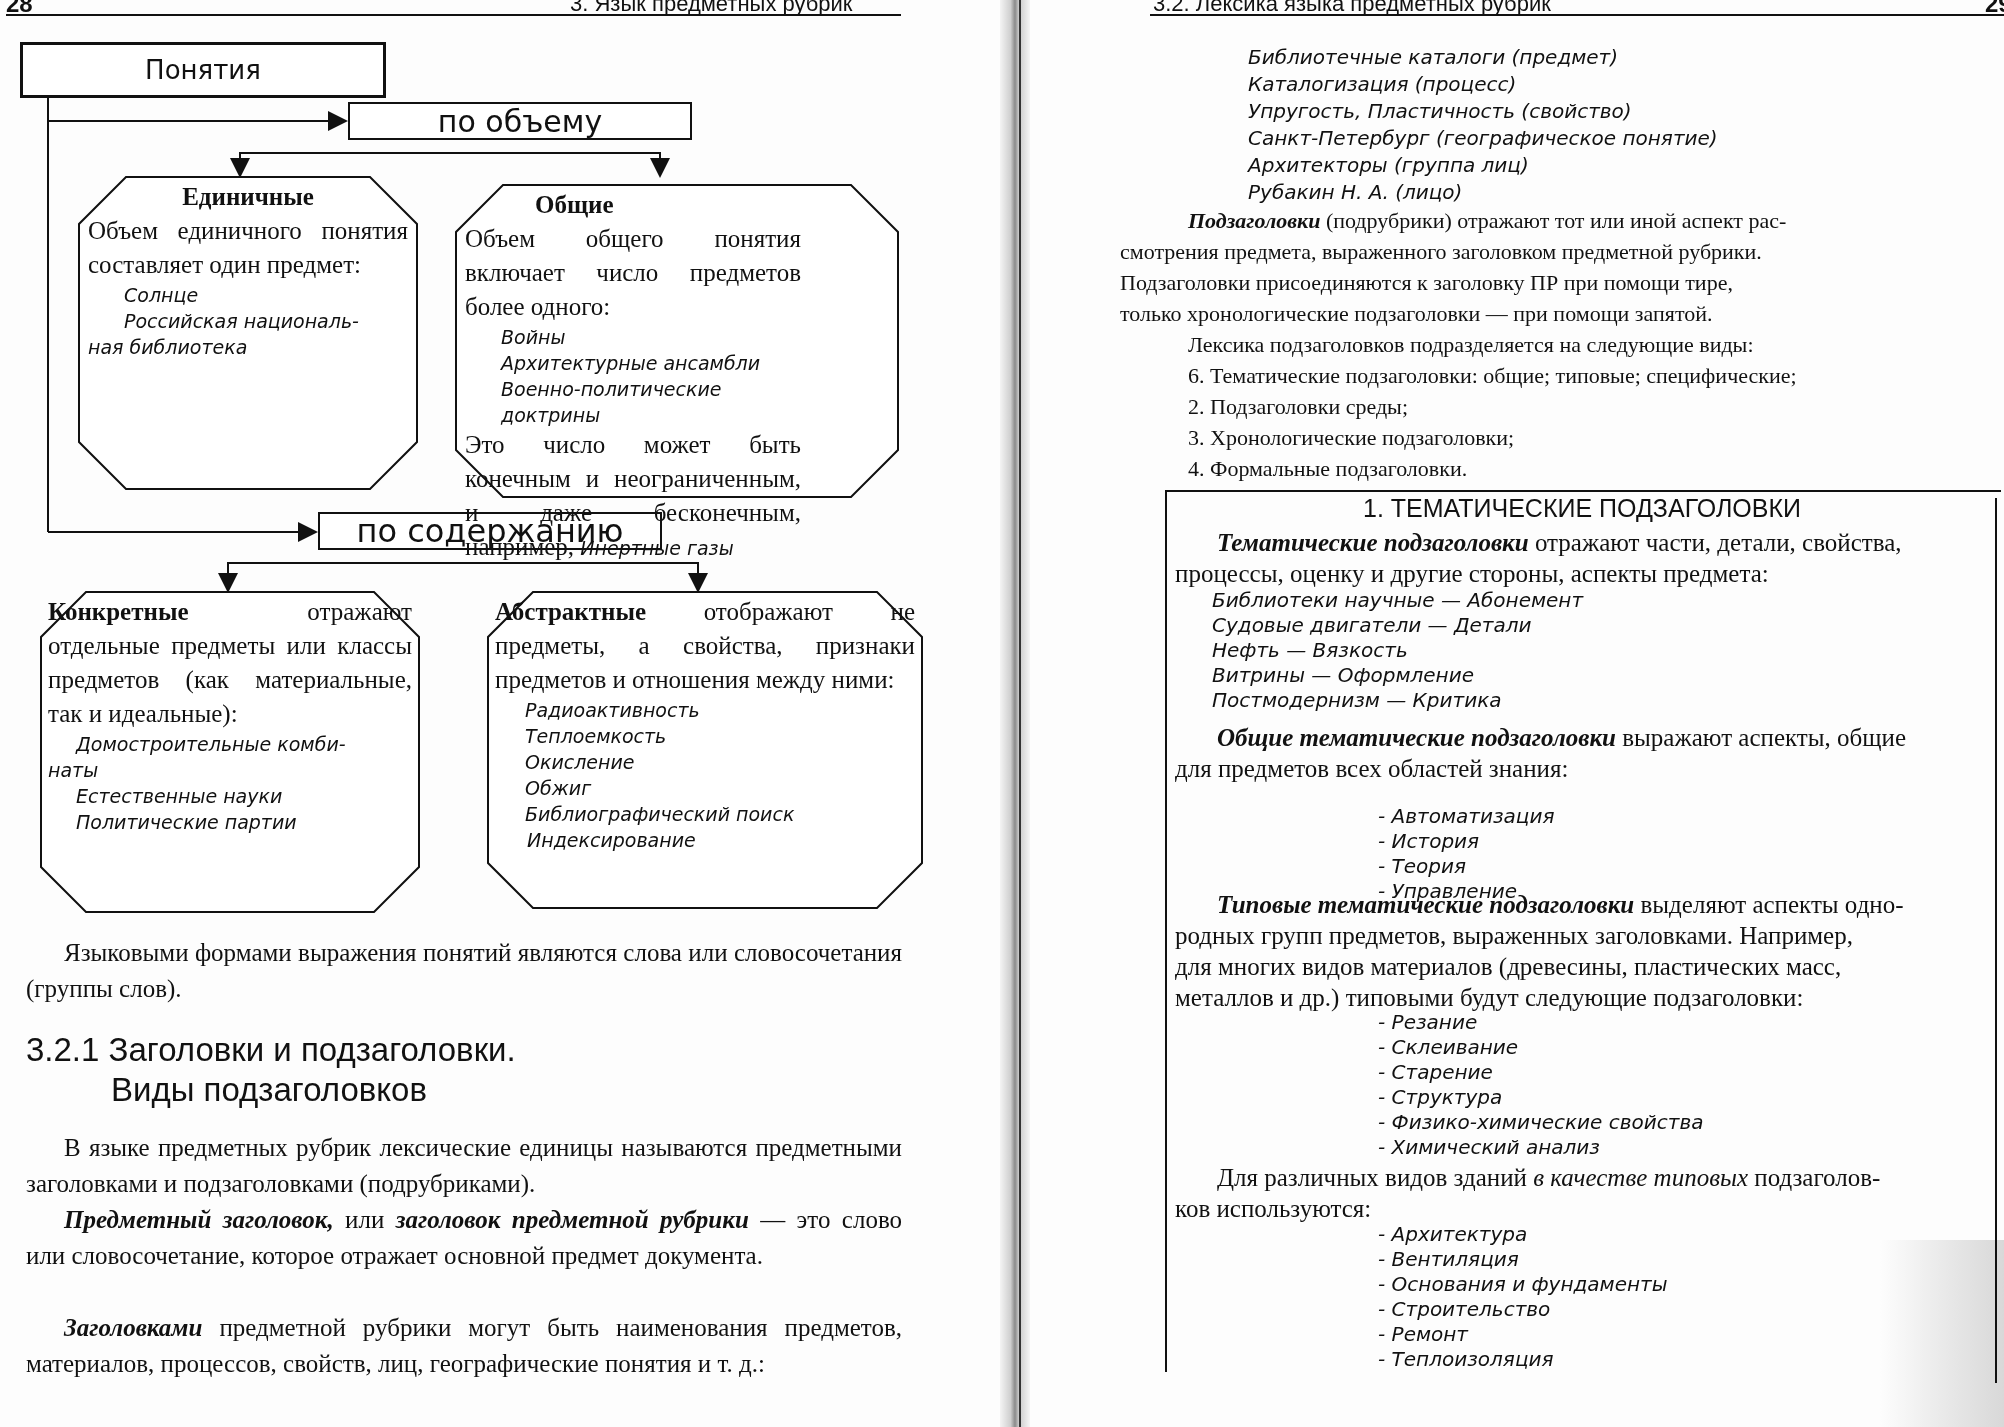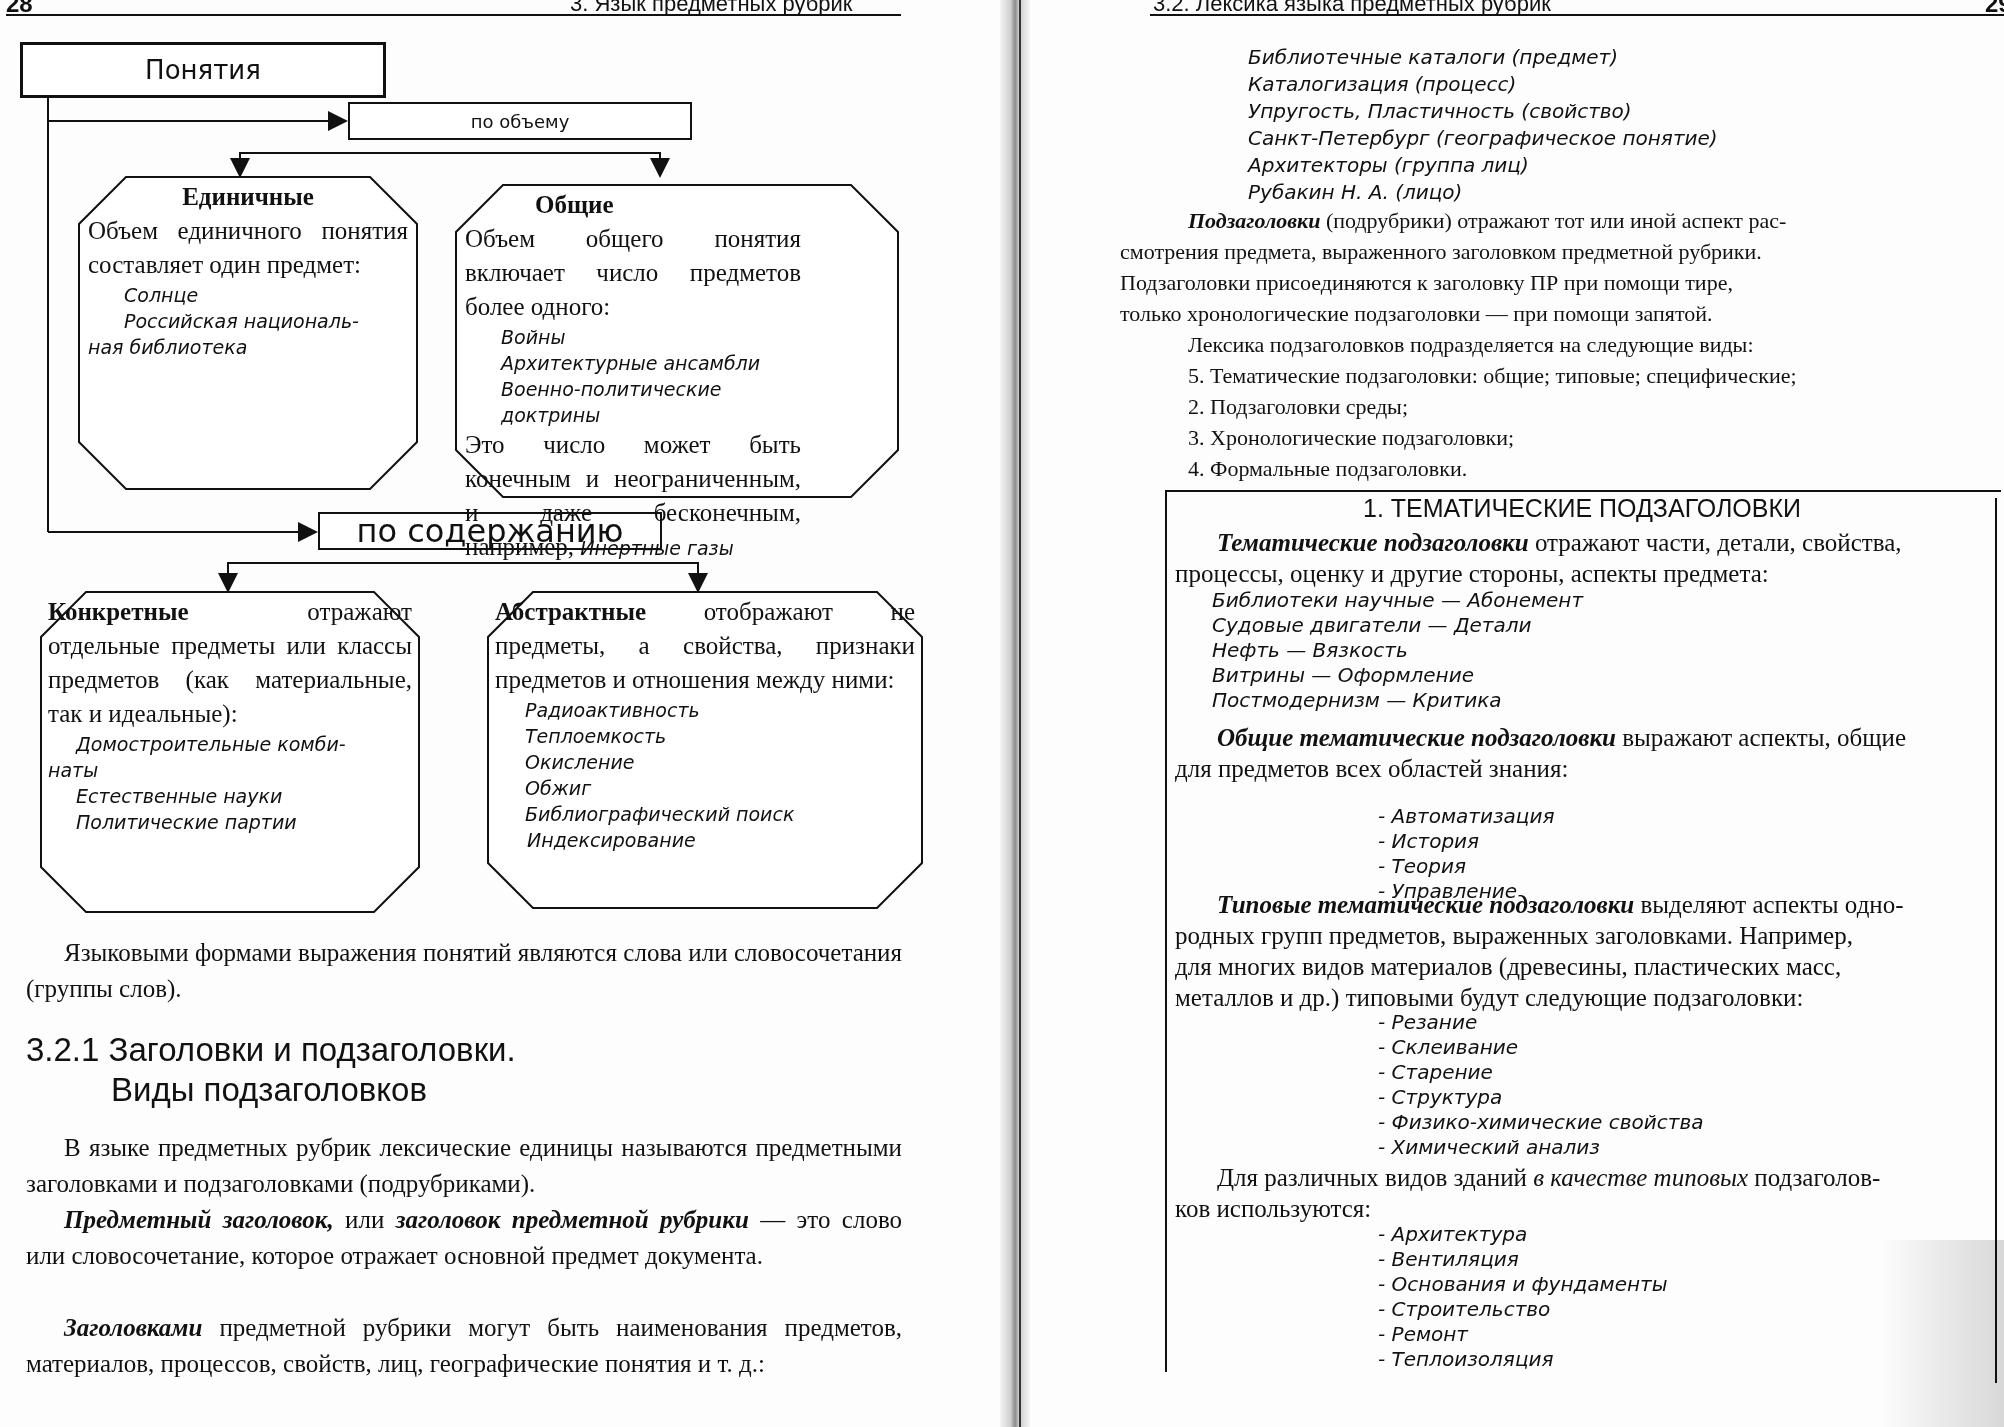--- a/index.html
+++ b/index.html
@@ -20,21 +20,21 @@
       position: absolute; left: 1880px; top: 1240px; width: 124px; height: 187px;
       background: linear-gradient(to right, rgba(230,230,230,0) 0%, #e6e6e6 60%, #d8d8d8 100%);
     }
 
     
     .rh { position: absolute; font-family: "Liberation Sans", sans-serif; font-size: 22px; top: -8px; line-height: 24px; }
     .rh-rule { position: absolute; height: 2px; background: #111; }
     .pnum { font-weight: bold; font-size: 24px; }
     .box { position: absolute; border: 2px solid #111; background: #fff; display: flex; align-items: center; justify-content: center; font-family: "DejaVu Sans", sans-serif; }
     .concept-box { left: 20px; top: 42px; width: 360px; height: 50px; border-width: 3px; font-size: 26px; }
-    .volume-box { left: 348px; top: 102px; width: 340px; height: 34px; font-size: 18px; }
+    .volume-box { left: 348px; top: 102px; width: 340px; height: 34px; font-size: 30px; }
     .content-box { left: 318px; top: 512px; width: 340px; height: 34px; font-size: 32px; }
 
     .oct { position: absolute; }
     .oct svg { position: absolute; left: 0; top: 0; }
     .oct-inner { position: absolute; left: 10px; right: 10px; top: 4px; font-size: 25px; line-height: 34px; text-align: justify; }
     .oct-inner .title { font-weight: bold; text-align: center; display: block; }
     .ex { font-family: "DejaVu Sans", sans-serif; font-style: italic; font-size: 19px; line-height: 26px; display: block; padding-left: 36px; text-align: left; }
     .ex.nopad { padding-left: 0; }
     .ex-inline { font-family: "DejaVu Sans", sans-serif; font-style: italic; font-size: 19px; }
 
@@ -183,21 +183,21 @@
   <div>Архитекторы (группа лиц)</div>
   <div>Рубакин Н. А. (лицо)</div>
 </div>
 
 <div class="rp" style="top:205px;">
   <span class="row ind2" style="padding-left:68px;"><span class="bi">Подзаголовки</span><span> (подрубрики) отражают тот или иной аспект рас-</span></span>
   <span class="row">смотрения предмета, выраженного заголовком предметной рубрики.</span>
   <span class="row">Подзаголовки присоединяются к заголовку ПР при помощи тире,</span>
   <span class="row">только хронологические подзаголовки — при помощи запятой.</span>
   <span class="row ind2" style="padding-left:68px;">Лексика подзаголовков подразделяется на следующие виды:</span>
-  <span class="row ind2" style="padding-left:68px;">5. Тематические подзаголовки: общие; типовые; специфические;</span>
+  <span class="row ind2" style="padding-left:68px;">6. Тематические подзаголовки: общие; типовые; специфические;</span>
   <span class="row ind2" style="padding-left:68px;">2. Подзаголовки среды;</span>
   <span class="row ind2" style="padding-left:68px;">3. Хронологические подзаголовки;</span>
   <span class="row ind2" style="padding-left:68px;">4. Формальные подзаголовки.</span>
 </div>
 
 <div class="tbox"></div>
 <div class="tbox-rborder"></div>
 <div class="tbox-title">1. ТЕМАТИЧЕСКИЕ ПОДЗАГОЛОВКИ</div>
 
 <div class="tp" style="top:527px;">

